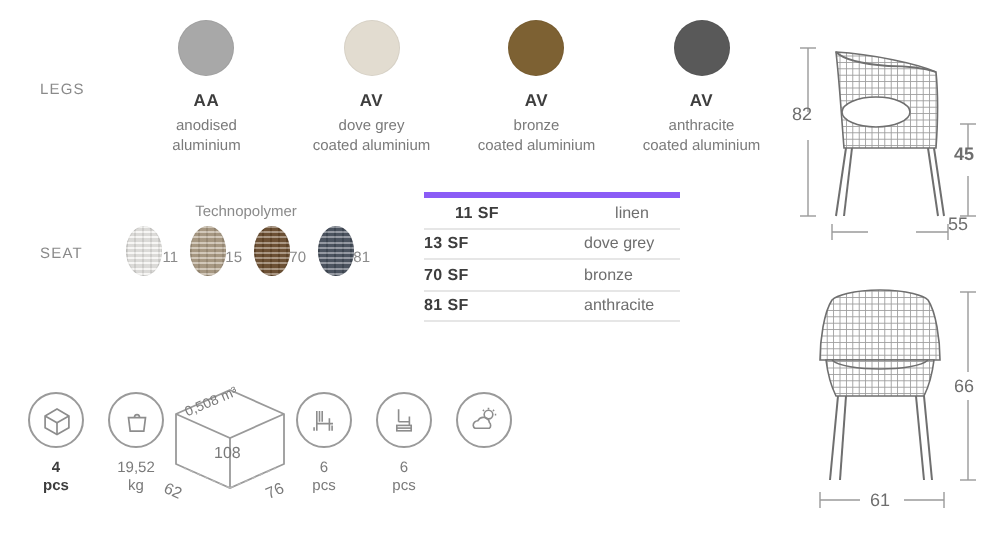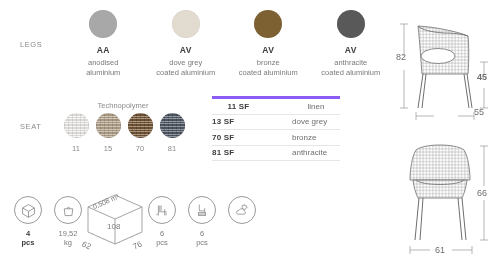--- a/index.html
+++ b/index.html
@@ -37,21 +37,21 @@
   .leg-desc{
     margin-top:3px;font-size:7.5px;line-height:9.5px;color:#7a7a7a;text-align:center;white-space:pre-line;
   }
 
   
   .seat-title{
     position:absolute;top:101px;left:63px;width:120px;
     font-size:7.5px;color:#8a8a8a;text-align:center;
   }
   .seat-group{position:absolute;top:113px;left:63px;width:122px;display:flex;justify-content:space-between;}
-  .seat-col{display:flex;flex-direction:column;align-items:center;width:26px;}
+  .seat-col{display:flex;flex-direction:row;align-items:center;width:26px;}
   .seat-dot{
     width:25px;height:25px;border-radius:50%;
     position:relative;overflow:hidden;
     box-shadow:inset 0 0 0 .5px rgba(0,0,0,.07);
   }
   .seat-dot::after{
     content:"";position:absolute;inset:0;
     background-image:repeating-linear-gradient(
       to bottom,
       rgba(255,255,255,.38) 0px,

